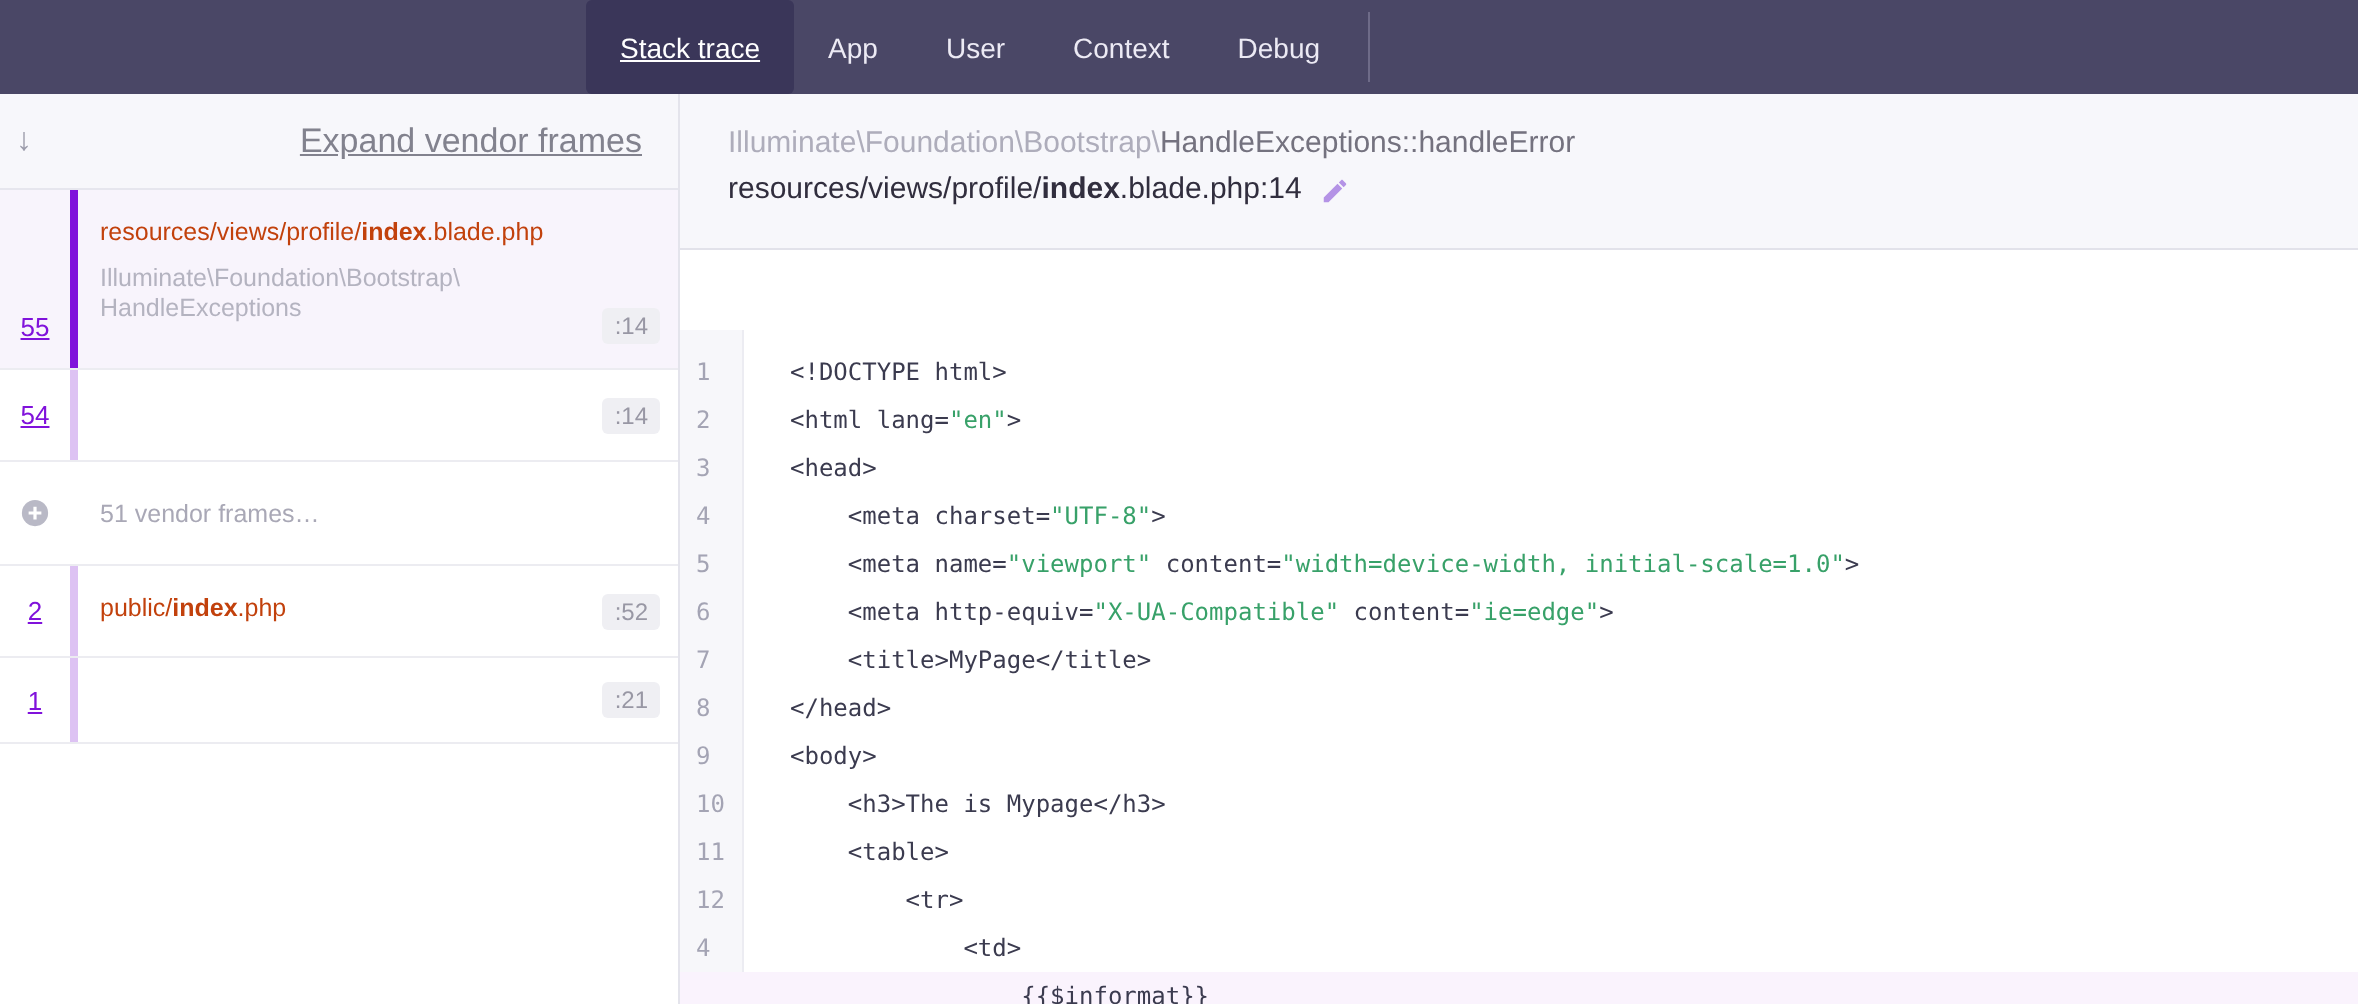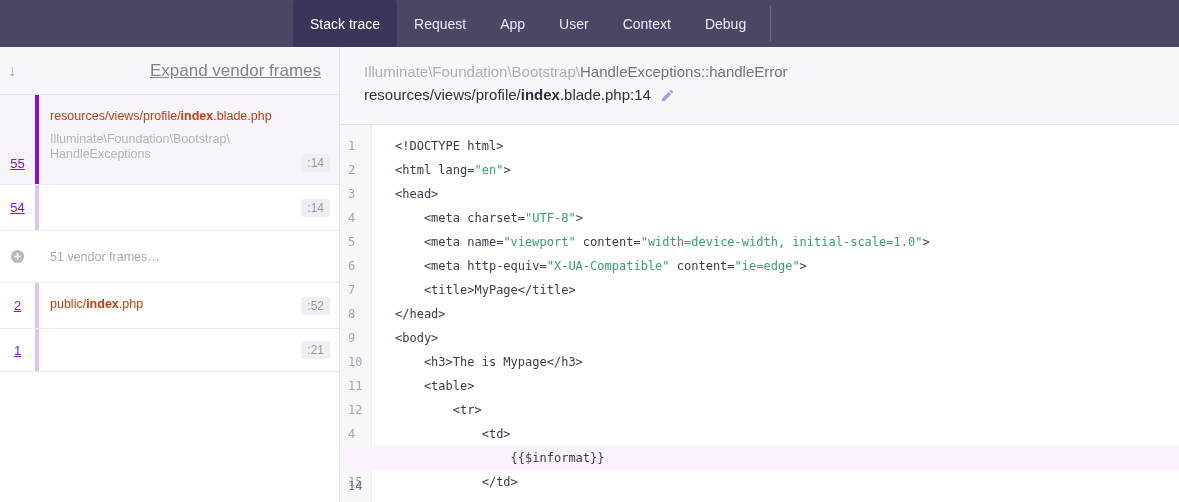--- a/index.html
+++ b/index.html
@@ -11,21 +11,21 @@
   
   .nav {
     height:47px; background:#4a4766; display:flex; align-items:stretch;
     padding-left:293px; color:#f2f1f7;
   }
   .nav-tabs { display:flex; align-items:stretch; }
   .tab {
     display:flex; align-items:center; padding:0 17px; font-size:14px;
     color:#eceaf4; cursor:pointer; white-space:nowrap;
   }
-  .tab.active { background:#3a3659; color:#ffffff; border-radius:3px; }
+  .tab.active { background:#3a3659; color:#ffffff; border-radius:3px;text-decoration:underline; }
   .nav-divider { width:1px; background:#6e6b88; margin:6px 0 6px 7px; }
   .share {
     display:flex; align-items:center; gap:10px; padding:0 22px;
     font-size:14px; color:#f4f3f8; cursor:pointer;
   }
   .share svg { display:block; }
   
   .body { display:flex; height:455px; }
   
   .sidebar { width:340px; flex:none; border-right:1px solid #e4e4ec; background:#fff; }
@@ -56,21 +56,21 @@
     position:absolute; right:9px; font-size:12px; color:#9897a4;
     background:#efeff3; padding:2px 6px; border-radius:3px;
   }
   .frame.active .f-badge { bottom:12px; }
   .frame:not(.active) .f-badge { top:50%; transform:translateY(-50%); }
   .vendor-icon {
     width:35px; flex:none; display:flex; align-items:center; justify-content:center;
   }
   .vendor-label { display:flex; align-items:center; font-size:12.5px; color:#a9a8b6; padding-left:11px; }
   
-  .main { flex:1; display:flex; flex-direction:column; min-width:0; }
+  .main { flex:1; display:flex; flex-direction:column; min-width:0;gap:40px; }
   .main-header {
     height:78px; background:#f7f7fb; border-bottom:1px solid #e2e2ea;
     padding:14px 0 0 24px;
   }
   .method-line { font-size:15px; line-height:22px; }
   .method-line .ns { color:#aeadbb; }
   .method-line .mn { color:#74727f; }
   .file-line { font-size:15px; line-height:24px; color:#312e3e; display:flex; align-items:center; gap:9px; }
   .file-line b { font-weight:bold; }
   .edit-icon { cursor:pointer; display:inline-flex; }
@@ -92,21 +92,20 @@
   .code-line.hl .ln { background:#0f172a; color:#7d6b93; position:relative; z-index:1;margin-top:28px; }
 </style>
 </head>
 <body>
 
 <div class="app">
 
   <div class="nav">
     <div class="nav-tabs">
         <div class="tab active">Stack trace</div>
-        <div class="tab">Request</div>
         <div class="tab">App</div>
         <div class="tab">User</div>
         <div class="tab">Context</div>
         <div class="tab">Debug</div>
       </div>
     <div class="nav-divider"></div>
   </div>
 
   <div class="body">
 

